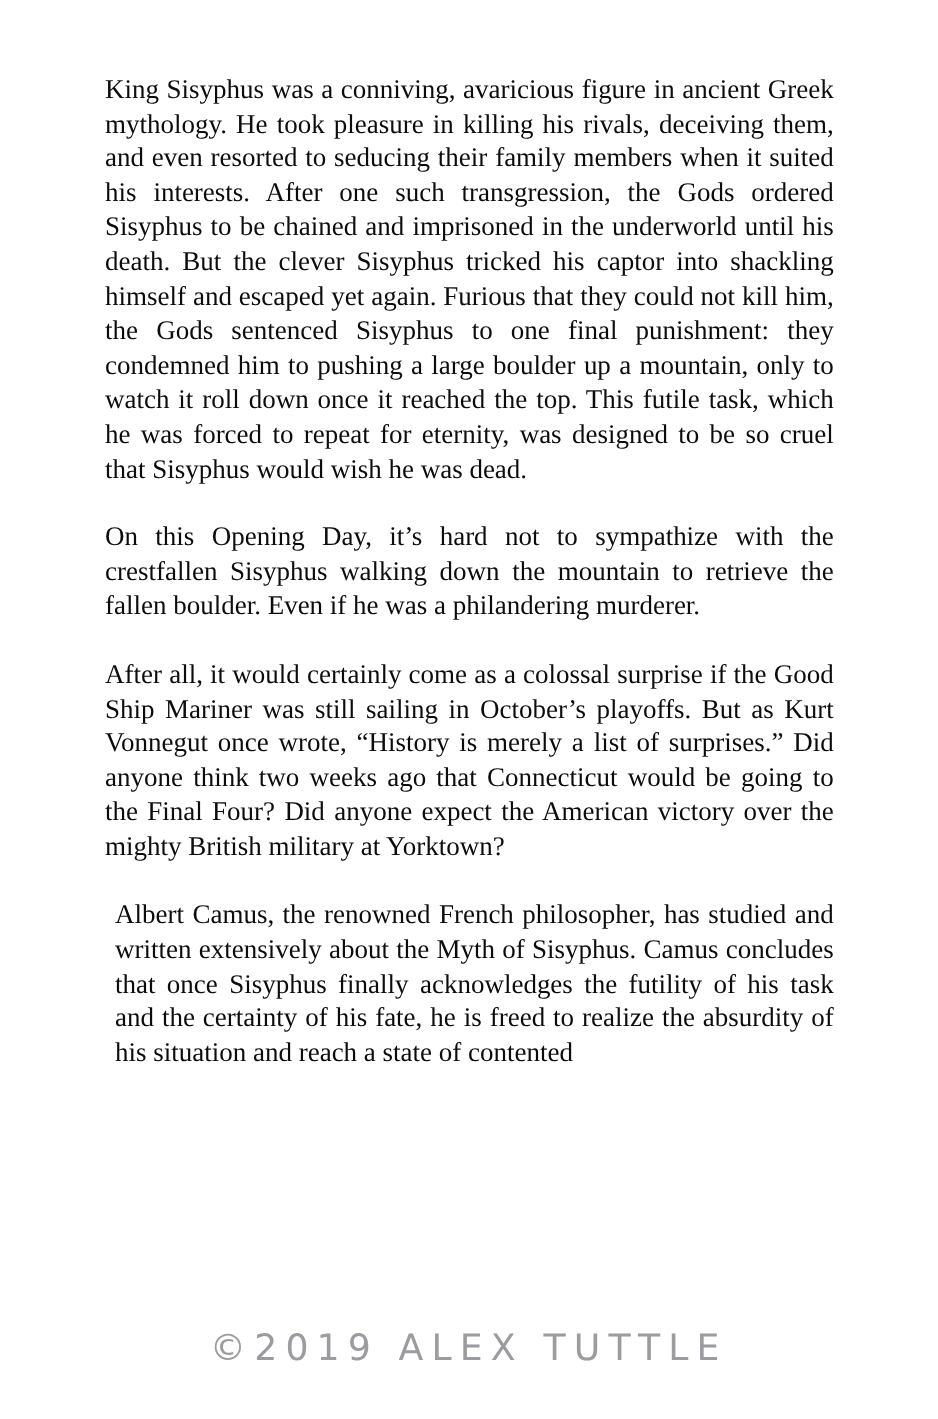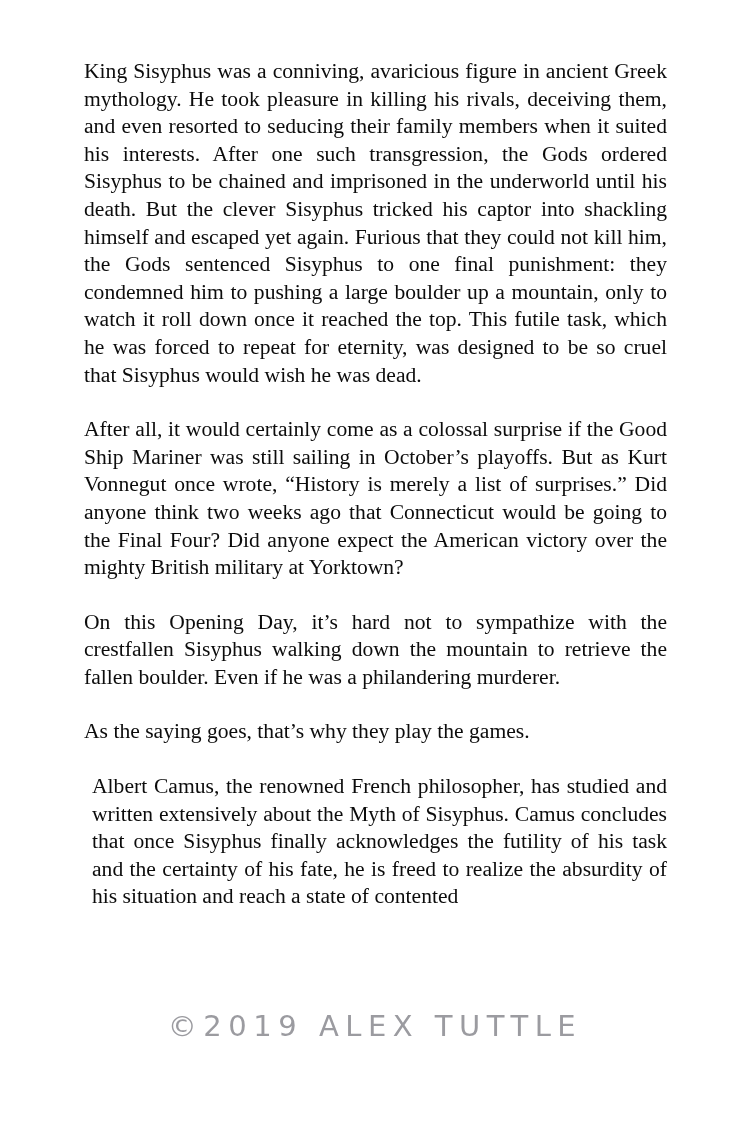--- a/index.html
+++ b/index.html
@@ -36,44 +36,43 @@
     margin-bottom: 0;
     margin-left: 8px;
   }
   
   .para.continued {
     text-align: justify;
   }
   .footer {
     position: absolute;
     left: 0;
-    top: 1009px;
+    top: 1061px;
     width: 750px;
     text-align: center;
   }
   .footer-text {
     display: inline-block;
     font-family: "DejaVu Sans", "Liberation Sans", sans-serif;
     font-size: 29px;
     letter-spacing: 6.5px;
     color: #9b9ba0;
     font-weight: 400;
     white-space: pre;
   }
 </style>
 </head>
 <body>
 
 <div class="page">
 
   <div class="content">
     <p class="para">King Sisyphus was a conniving, avaricious figure in ancient Greek mythology. He took pleasure in killing his rivals, deceiving them, and even resorted to seducing their family members when it suited his interests. After one such transgression, the Gods ordered Sisyphus to be chained and imprisoned in the underworld until his death. But the clever Sisyphus tricked his captor into shackling himself and escaped yet again. Furious that they could not kill him, the Gods sentenced Sisyphus to one final punishment: they condemned him to pushing a large boulder up a mountain, only to watch it roll down once it reached the top. This futile task, which he was forced to repeat for eternity, was designed to be so cruel that Sisyphus would wish he was dead.</p>
+    <p class="para">On this Opening Day, it’s hard not to sympathize with the crestfallen Sisyphus walking down the mountain to retrieve the fallen boulder. Even if he was a philandering murderer.</p>
     <p class="para">After all, it would certainly come as a colossal surprise if the Good Ship Mariner was still sailing in October’s playoffs. But as Kurt Vonnegut once wrote, “History is merely a list of surprises.” Did anyone think two weeks ago that Connecticut would be going to the Final Four? Did anyone expect the American victory over the mighty British military at Yorktown?</p>
-    <p class="para">On this Opening Day, it’s hard not to sympathize with the crestfallen Sisyphus walking down the mountain to retrieve the fallen boulder. Even if he was a philandering murderer.</p>
-    <p class="para">As the saying goes, that’s why they play the games.</p>
     <p class="para continued">Albert Camus, the renowned French philosopher, has studied and written extensively about the Myth of Sisyphus. Camus concludes that once Sisyphus finally acknowledges the futility of his task and the certainty of his fate, he is freed to realize the absurdity of his situation and reach a state of contented</p>
   </div>
 
   <div class="footer">
     <span class="footer-text">©2019 ALEX TUTTLE</span>
   </div>
 
 </div>
 
 </body></html>

